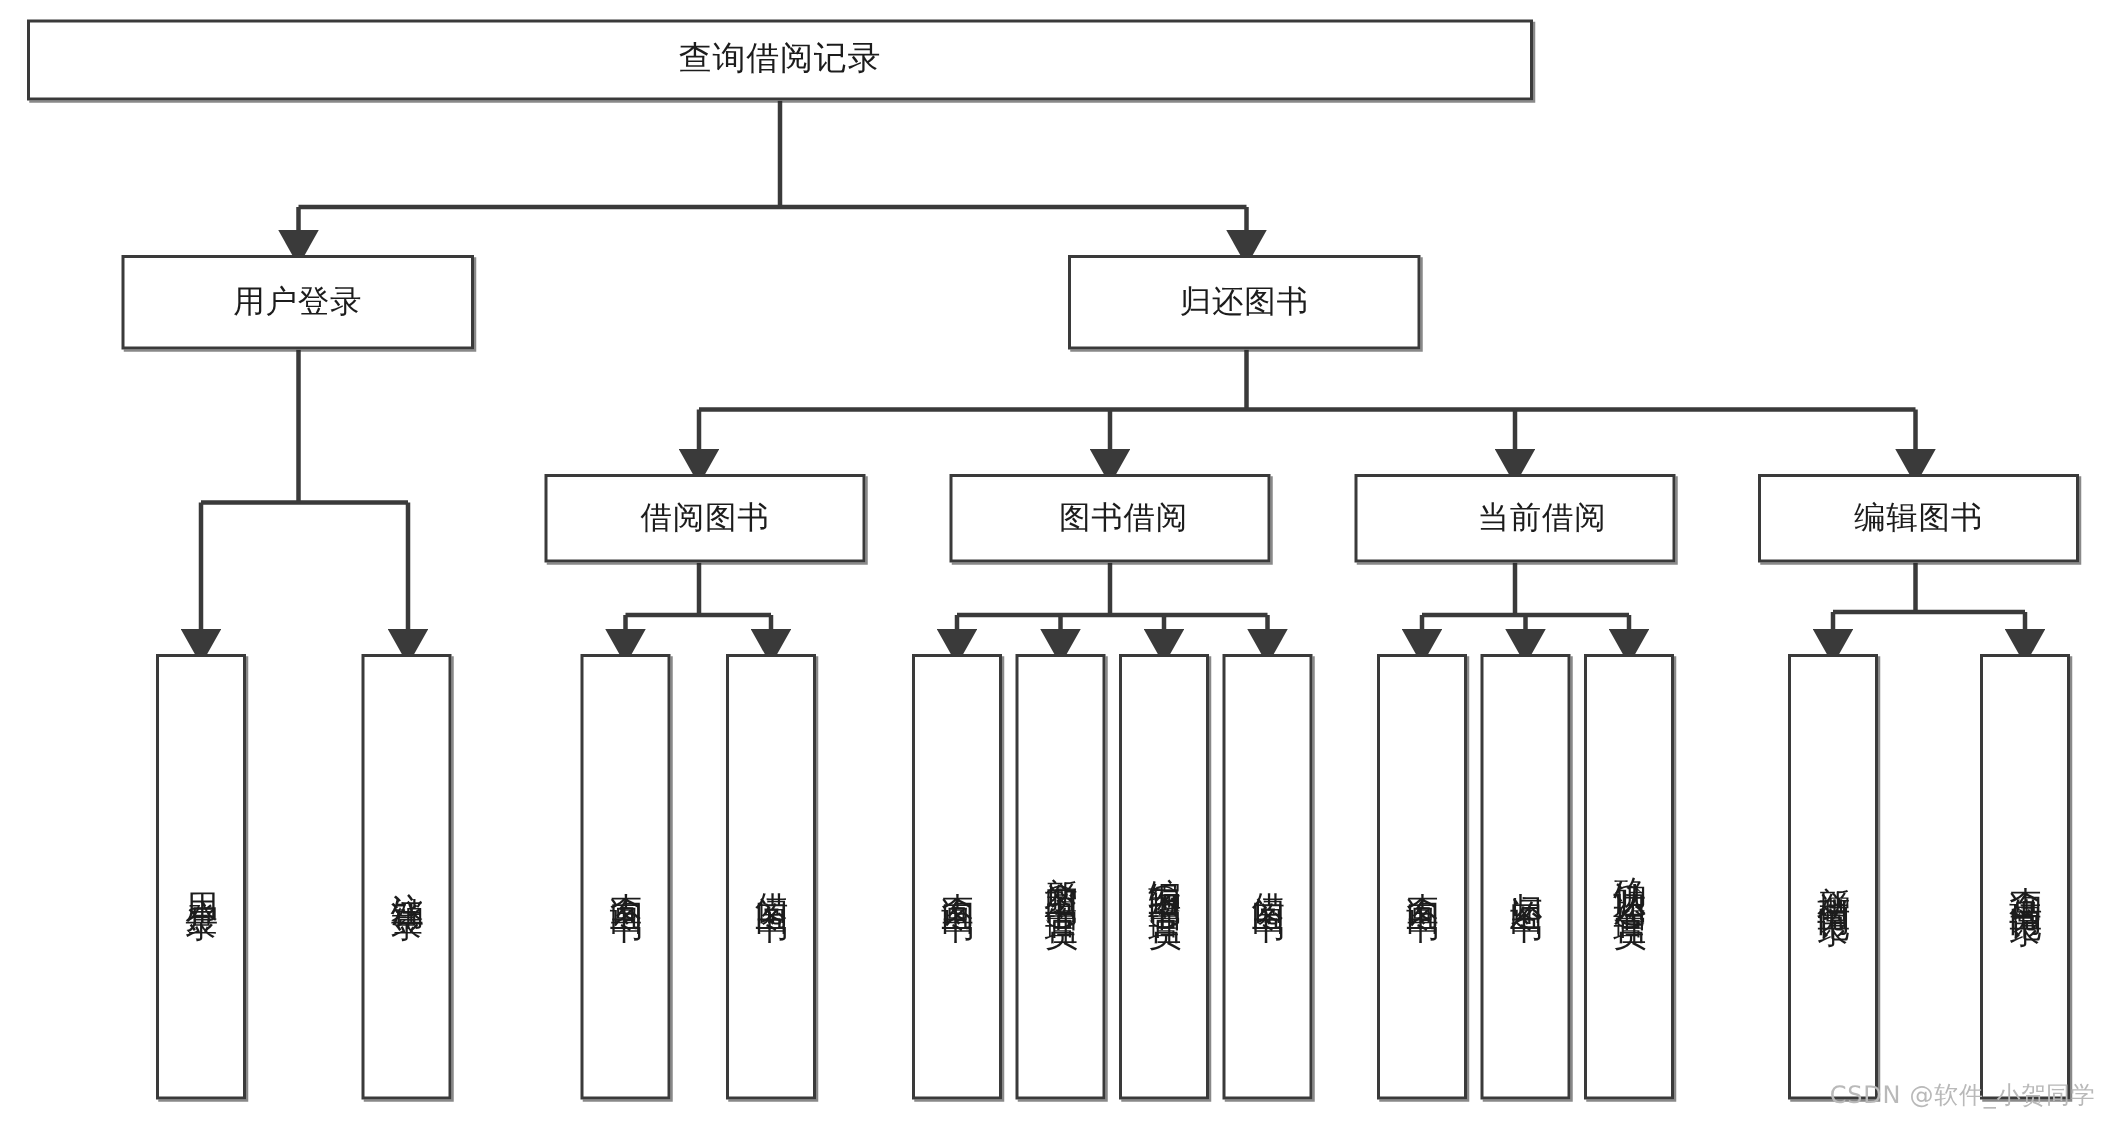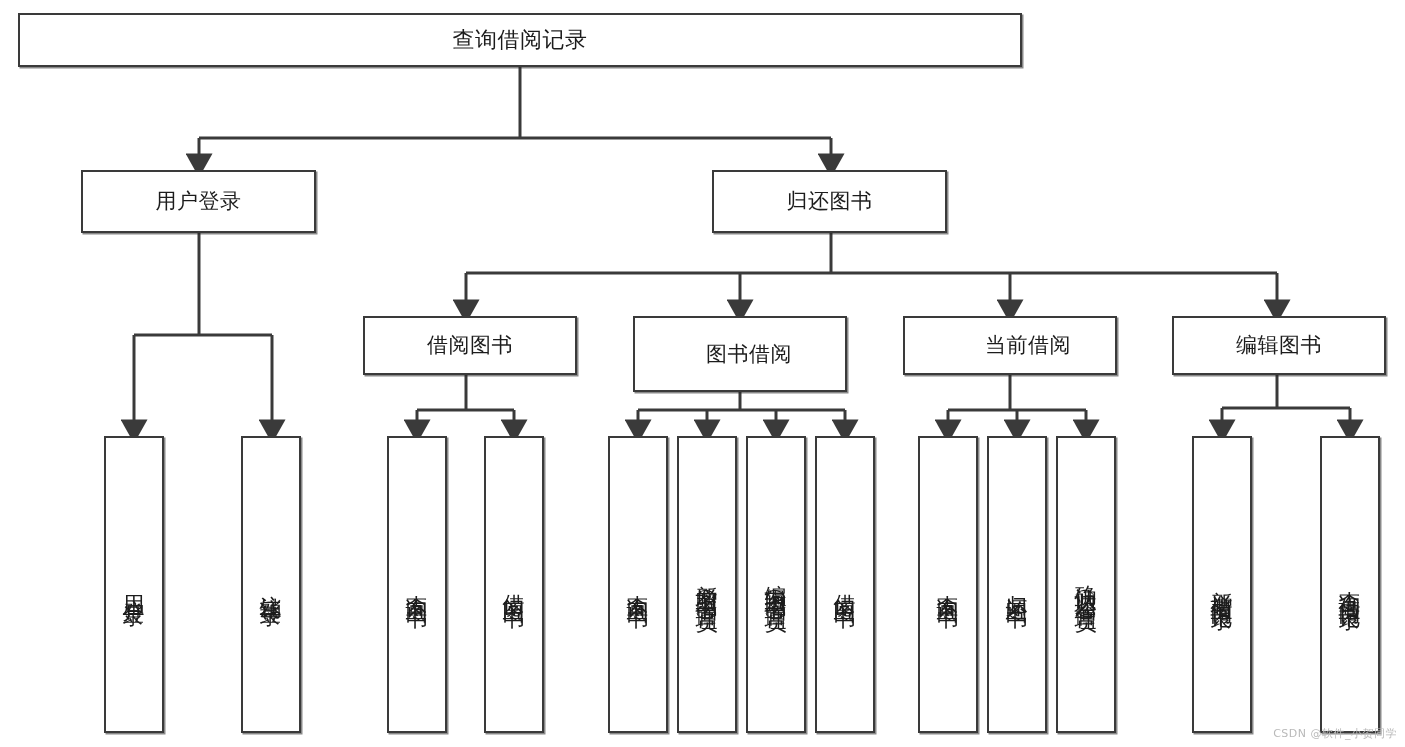--- a/index.html
+++ b/index.html
@@ -61,21 +61,21 @@
     font-size: 22px;
     line-height: 1.05;
     letter-spacing: 4px;
     max-height: 100%;
     white-space: nowrap;
   }
   #watermark {
     position: absolute;
     right: 8px;
     bottom: 6px;
-    font-size: 11px;
+    font-size: 16px;
     color: #b9b9b9;
     white-space: nowrap;
     letter-spacing: 0.5px;
   }
 </style>
 </head>
 <body>
 
 <div id="diagram-root">
 
@@ -136,21 +136,21 @@
   <div class="node horiz" style="left:81px; top:170px; width:235px; height:63px;">
     <span class="node-label">用户登录</span>
   </div>
   <div class="node horiz" style="left:712px; top:170px; width:235px; height:63px;">
     <span class="node-label">归还图书</span>
   </div>
 
   <div class="node horiz" style="left:363px; top:316px; width:214px; height:59px;">
     <span class="node-label">借阅图书</span>
   </div>
-  <div class="node horiz" style="left:633px; top:316px; width:214px; height:76px;padding-left:18px;">
+  <div class="node horiz" style="left:633px; top:316px; width:214px; height:59px;padding-left:18px;">
     <span class="node-label">图书借阅</span>
   </div>
   <div class="node horiz" style="left:903px; top:316px; width:214px; height:59px;padding-left:36px;">
     <span class="node-label">当前借阅</span>
   </div>
   <div class="node horiz" style="left:1172px; top:316px; width:214px; height:59px;">
     <span class="node-label">编辑图书</span>
   </div>
 
   <div class="node vert" style="left:104px; top:436px; width:60px; height:297px;">

